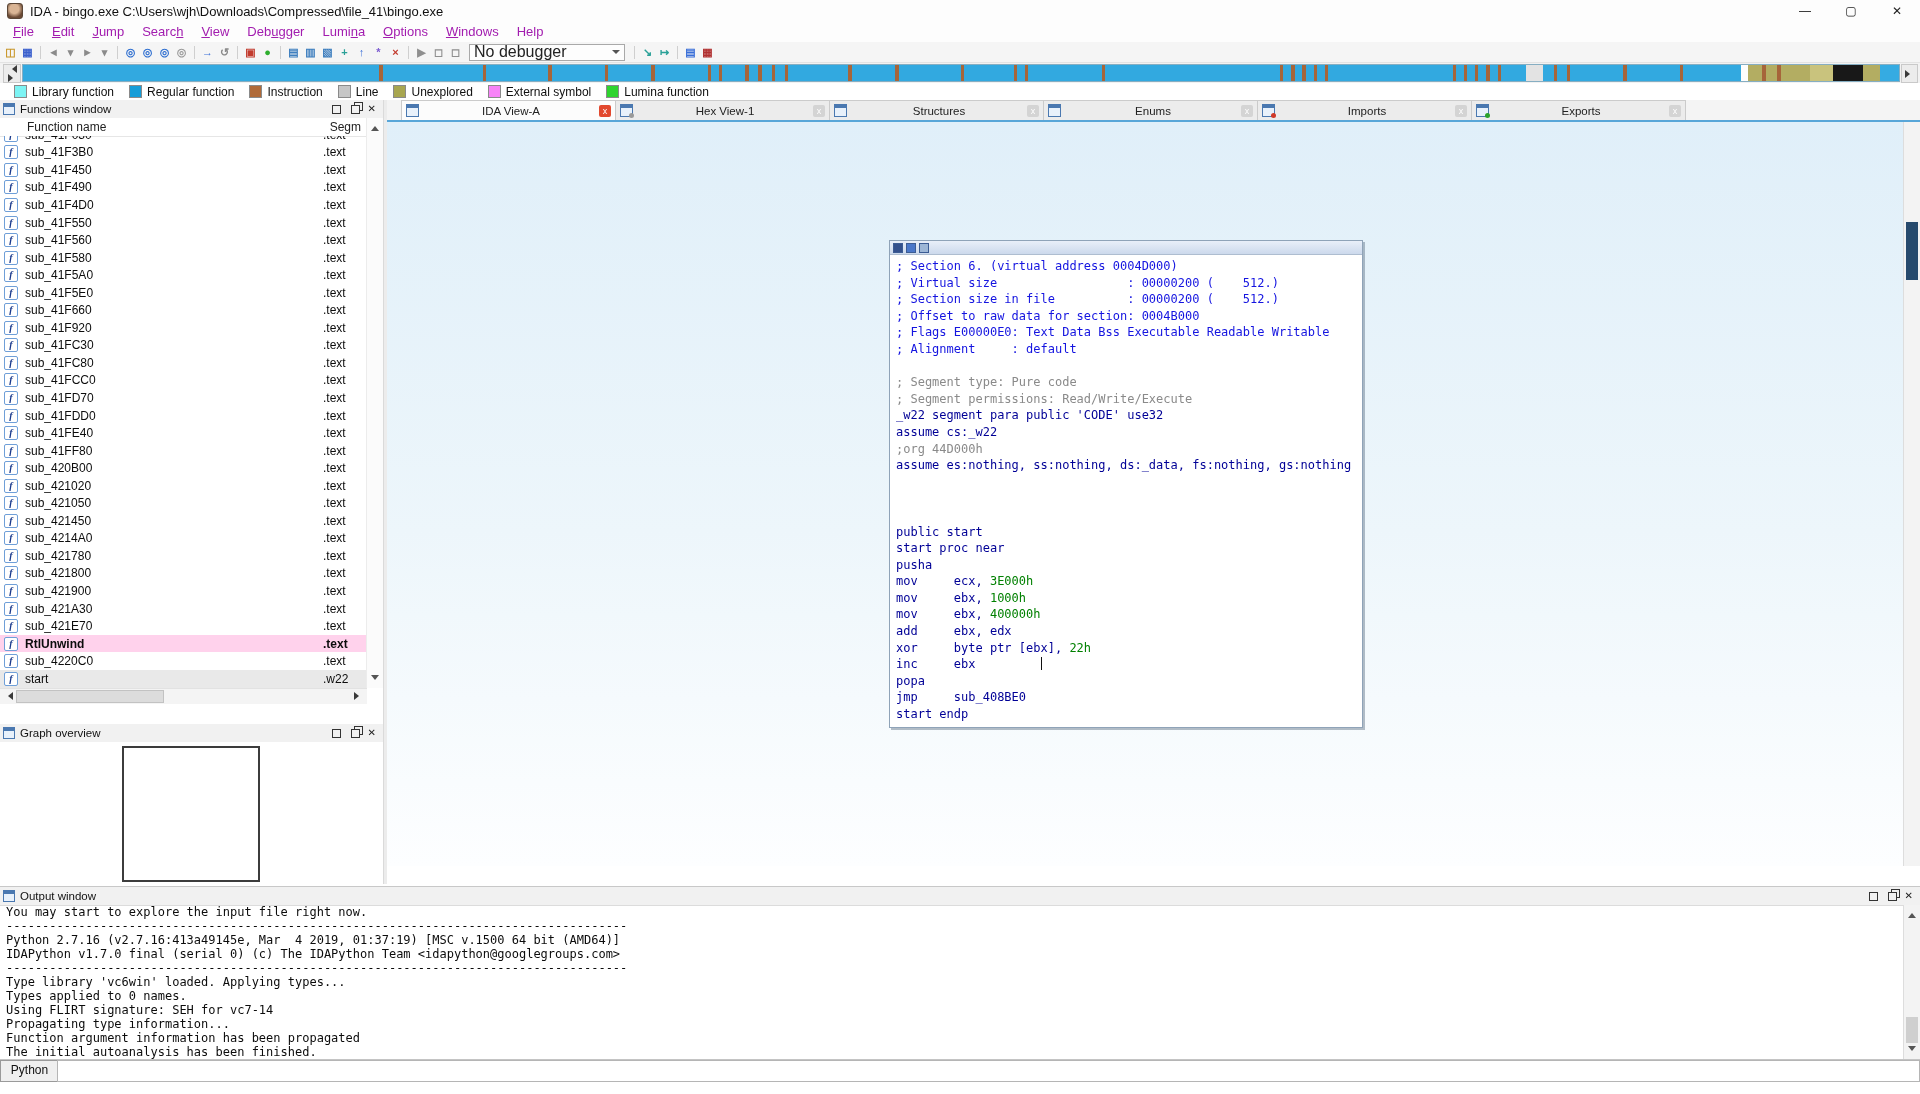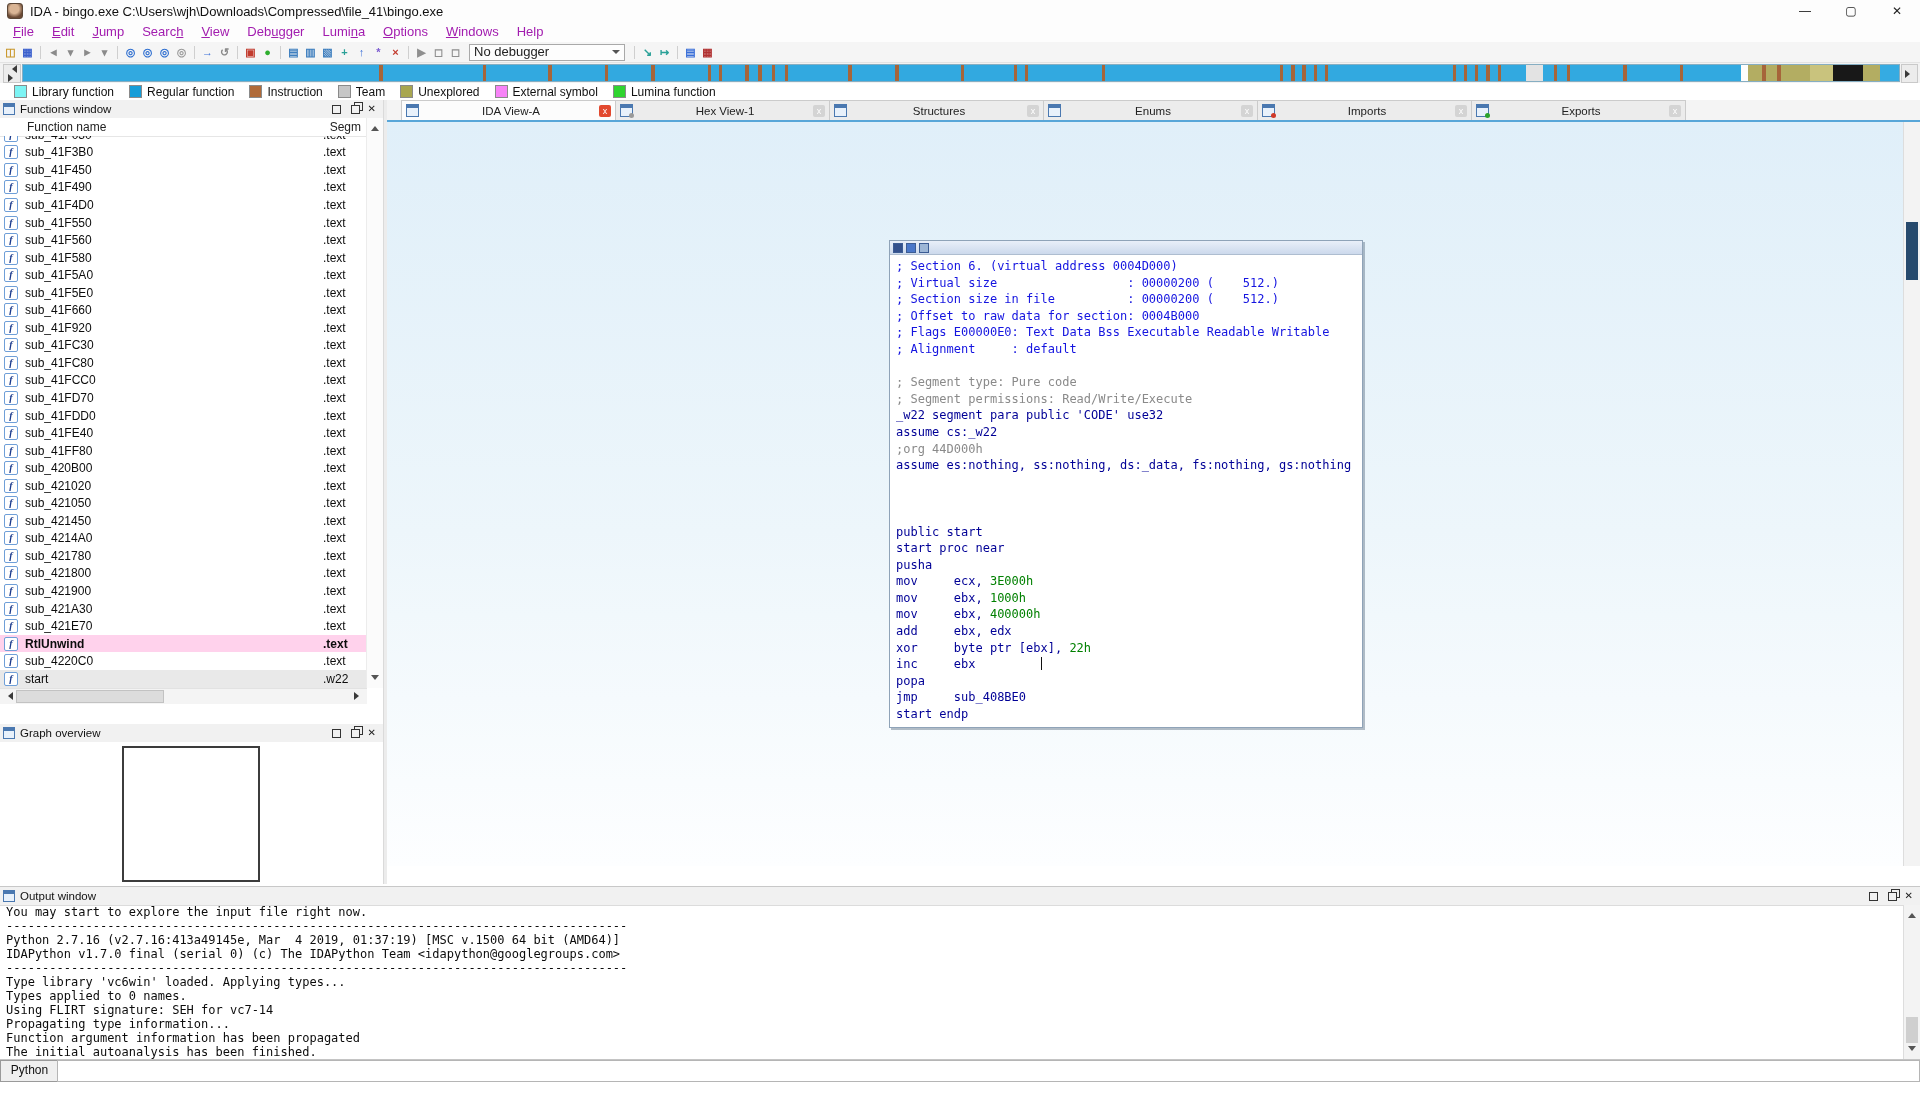--- a/index.html
+++ b/index.html
@@ -10,21 +10,21 @@
   .title-text{font-size:13px;color:#101010;white-space:nowrap}
   .win-controls{margin-left:auto;display:flex;height:22px}
   .win-btn{width:46px;text-align:center;font-size:12px;line-height:22px;color:#222}
   
   .menubar{position:absolute;left:0;top:22px;right:0;height:20px;background:#fdfdfd;display:flex;align-items:center;padding-left:4px}
   .menu-item{font-size:13px;padding:0 9px;line-height:20px;color:#a21caf;cursor:default}
   
   .toolbar{position:absolute;left:0;top:42px;right:0;height:20px;background:#f5f5f5;border-bottom:1px solid #e3e3e3;display:flex;align-items:center;padding-left:2px}
   .tb-icon{width:17px;height:16px;font-size:11px;line-height:16px;text-align:center;font-weight:bold}
   .tb-sep{width:1px;height:13px;background:#cfcfcf;margin:0 4px}
-  .tb-combo{height:15px;border:1px solid #a9a9a9;background:#fdfdfd;width:146px;font-size:13px;line-height:14px;padding:0 4px;display:flex;justify-content:space-between;align-items:center;margin:0 5px;color:#222}
+  .tb-combo{height:15px;border:1px solid #a9a9a9;background:#fdfdfd;width:146px;font-size:16px;line-height:14px;padding:0 4px;display:flex;justify-content:space-between;align-items:center;margin:0 5px;color:#222}
   .combo-arrow{width:0;height:0;border:4px solid transparent;border-top-color:#555;margin-top:4px}
   
   .navrow{position:absolute;left:0;top:63px;right:0;height:20px;background:#f2f2f2}
   .nav-arrows{position:absolute;left:3px;top:1px;width:16px;height:17px;background:#ececec;border:1px solid #c9c9c9;display:flex;flex-direction:column;align-items:center;justify-content:space-around}
   .nav-right{position:absolute;right:2px;top:1px;width:15px;height:17px;background:#ececec;border:1px solid #c9c9c9;display:flex;align-items:center;justify-content:center}
   .tri-l{width:0;height:0;border:4px solid transparent;border-right:5px solid #3a3a3a;margin-right:4px}
   .tri-r{width:0;height:0;border:4px solid transparent;border-left:5px solid #3a3a3a;margin-left:4px}
   .navband{position:absolute;left:22px;right:20px;top:1px;height:16px;background:#32a9e0;border:1px solid #86aec2}
   .nb-mark{position:absolute;top:0;height:100%}
   
@@ -230,21 +230,21 @@
       <div class="lg-item">
         <span class="lg-sw" style="background: rgb(22, 157, 216);"></span>
         <span>Regular function</span>
       </div>
       <div class="lg-item">
         <span class="lg-sw" style="background: rgb(176, 106, 56);"></span>
         <span>Instruction</span>
       </div>
       <div class="lg-item">
         <span class="lg-sw" style="background: rgb(198, 198, 198);"></span>
-        <span>Team</span>
+        <span>Line</span>
       </div>
       <div class="lg-item">
         <span class="lg-sw" style="background: rgb(168, 166, 80);"></span>
         <span>Unexplored</span>
       </div>
       <div class="lg-item">
         <span class="lg-sw" style="background: rgb(247, 131, 247);"></span>
         <span>External symbol</span>
       </div>
       <div class="lg-item">

